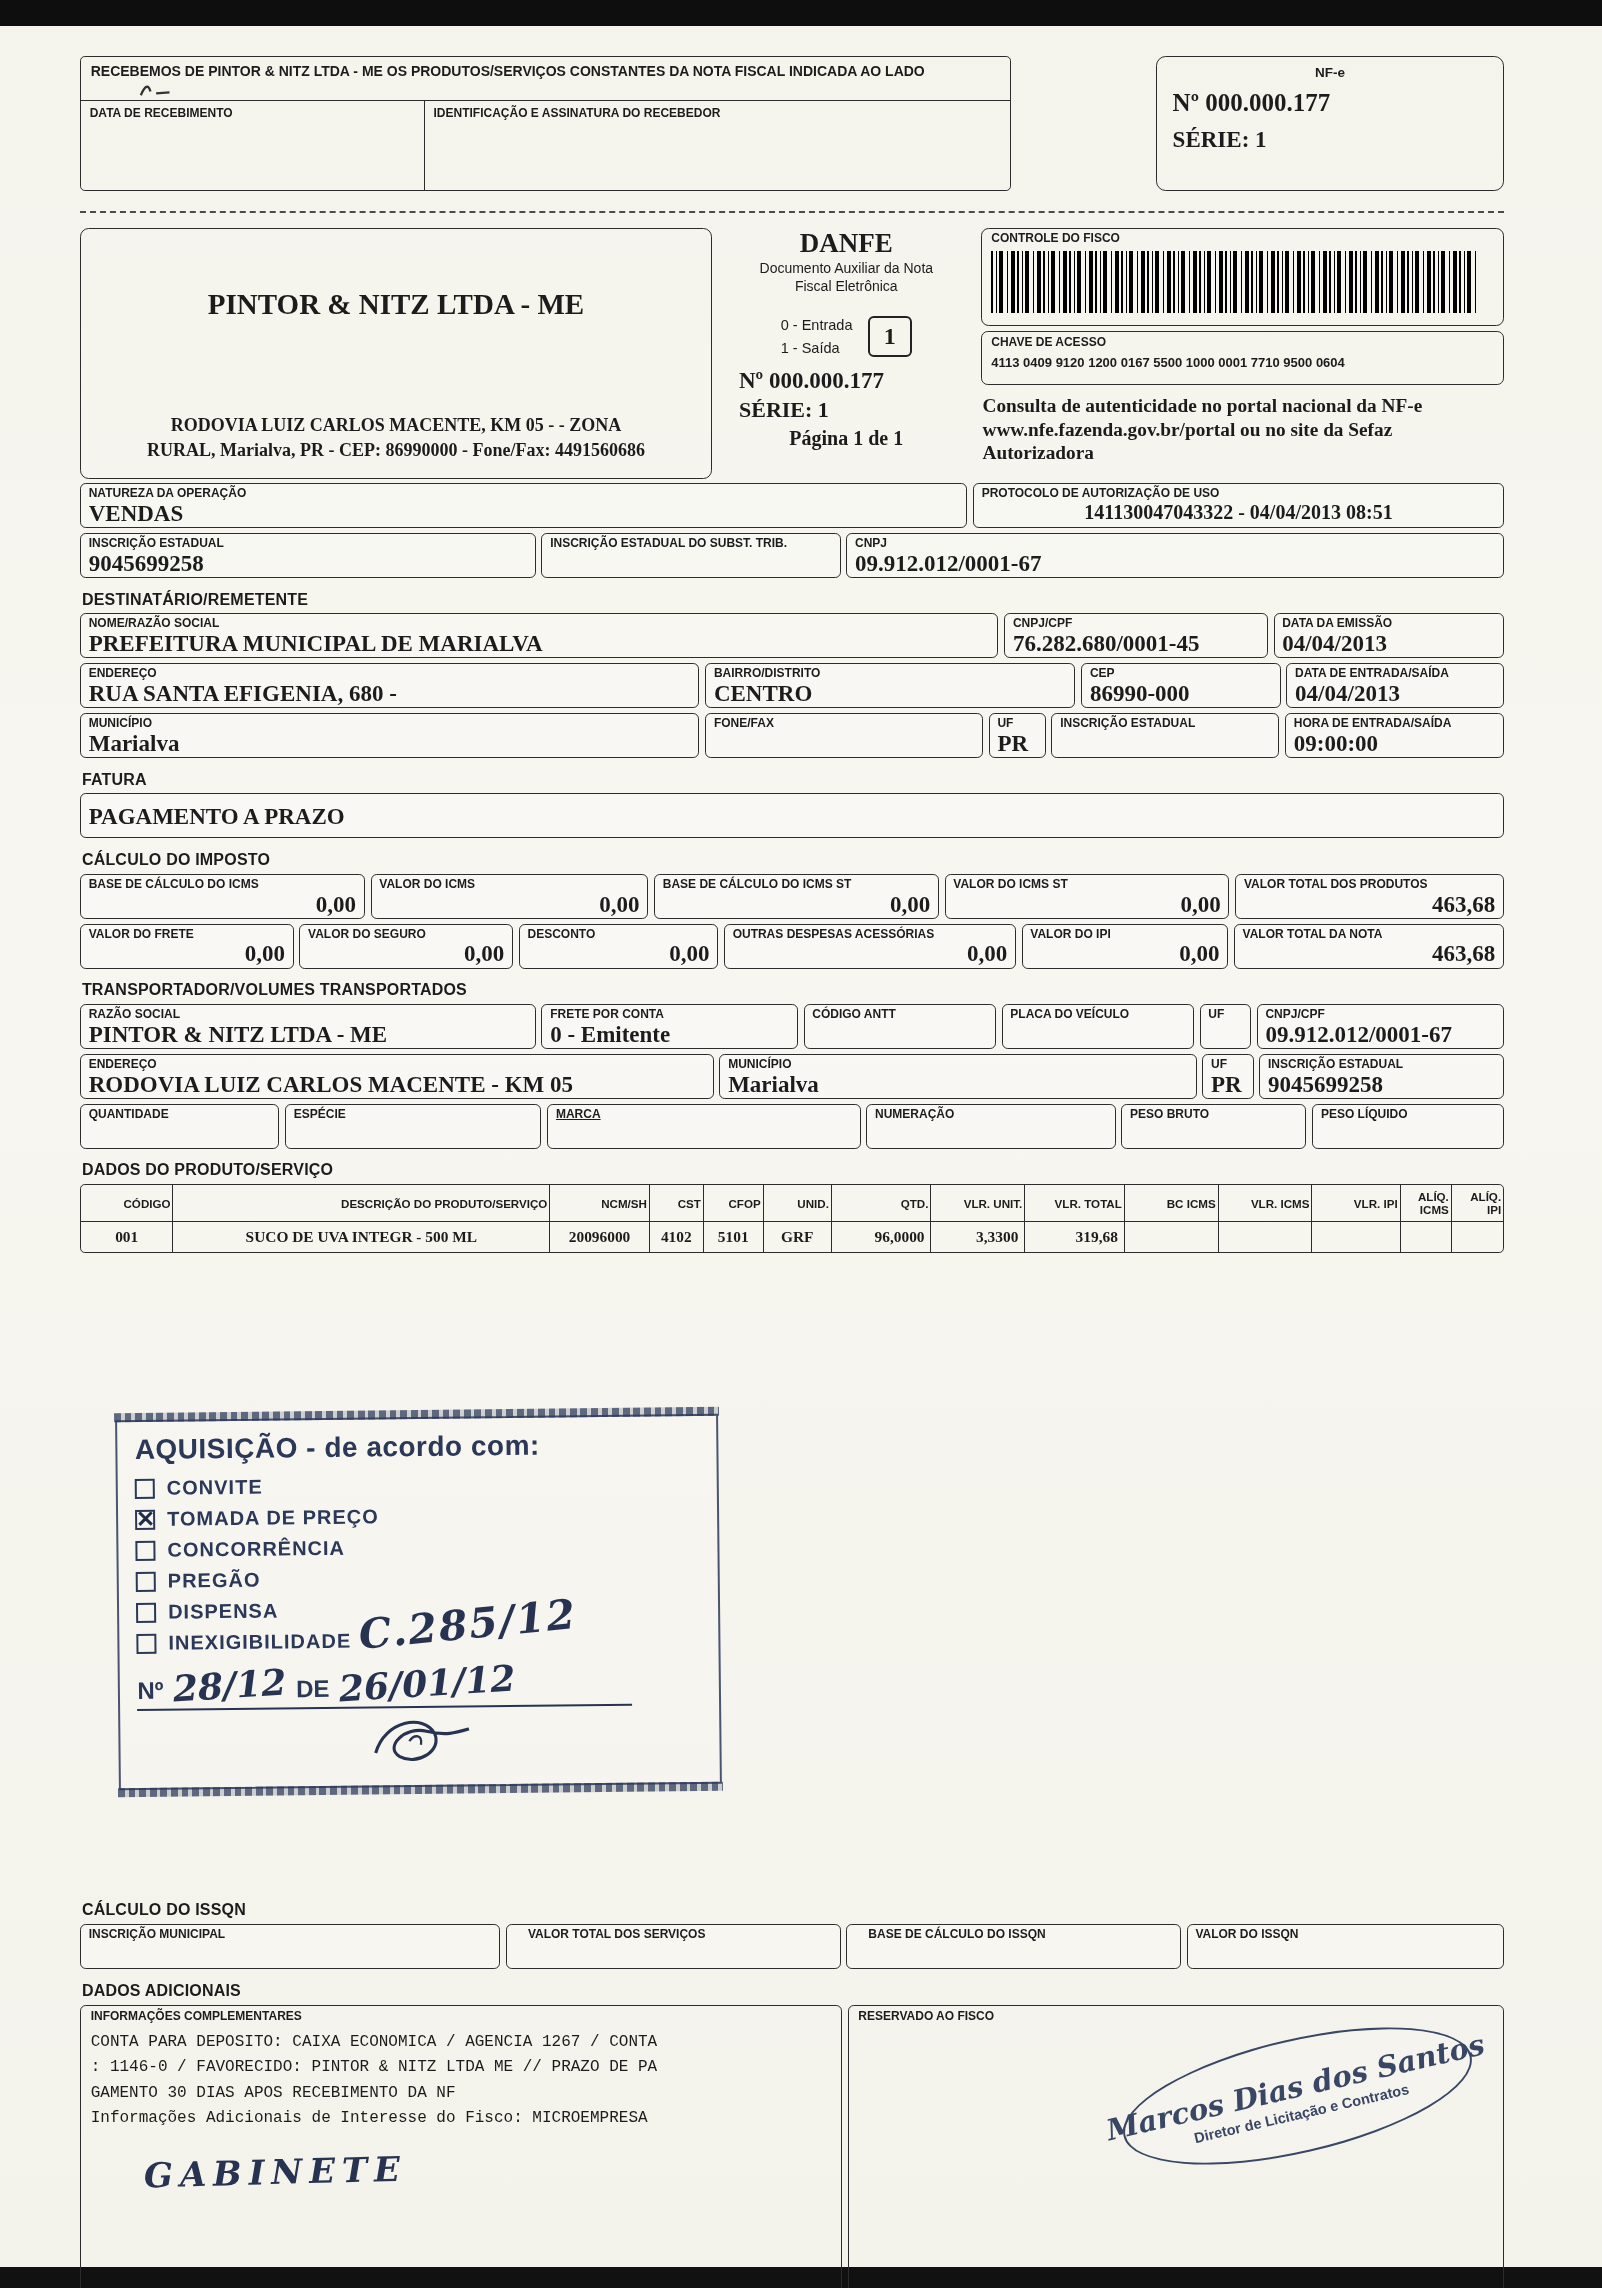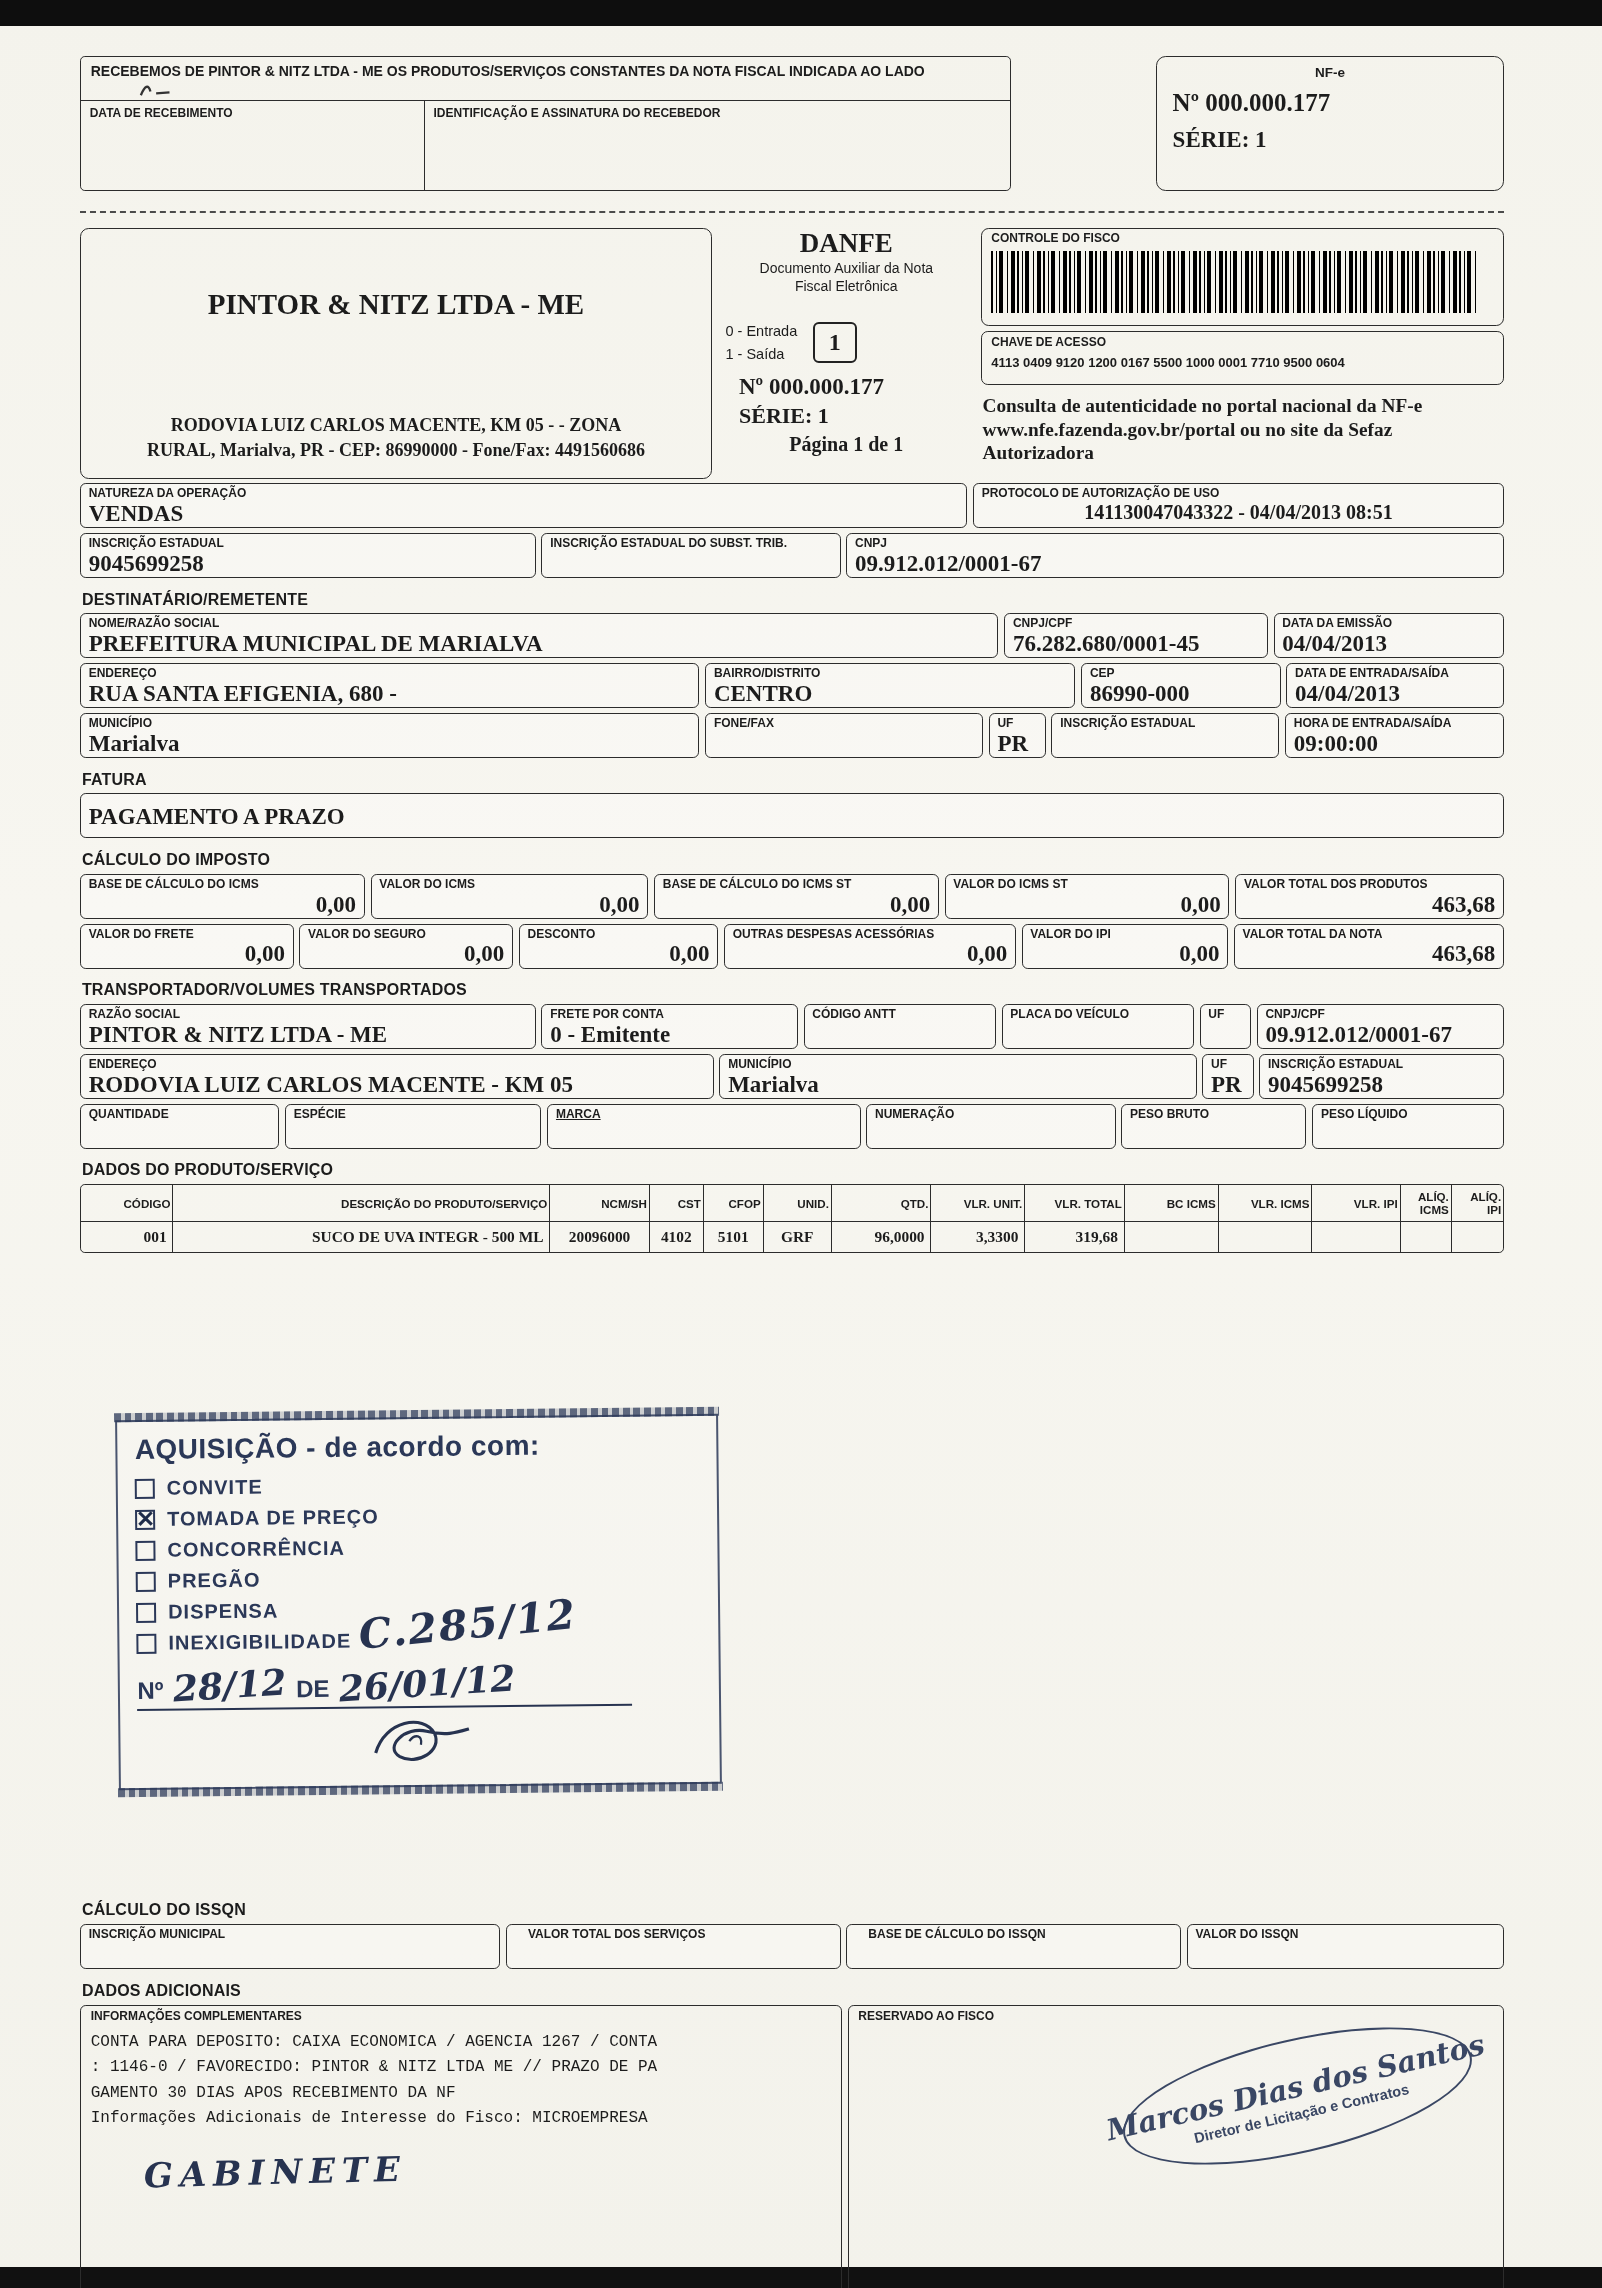--- a/index.html
+++ b/index.html
@@ -39,21 +39,21 @@
   .cutline { border:none; border-top:2.9px dashed #4b4b4b; margin:20px 0 14.5px 0; }
 
   
   .main-head { display:flex; gap:5.8px; height:251px; }
   .emitter-box { width:632px; border:1.9px solid #2c2c2c; border-radius:8.7px; padding:9.7px 21px; display:flex; flex-direction:column; }
   .emitter-name { margin-top:50px; text-align:center; font-family:"Liberation Serif", serif; font-weight:bold; font-size:29px; }
   .emitter-address { margin-top:auto; margin-bottom:5.8px; text-align:center; font-family:"Liberation Serif", serif; font-weight:bold; font-size:18px; line-height:1.35; }
   .danfe-col { width:257px; padding:0 7.7px; text-align:center; }
   .danfe-title { font-family:"Liberation Serif", serif; font-weight:bold; font-size:27px; }
   .danfe-sub { font-size:14px; line-height:1.25; margin-top:1.9px; }
-  .es-wrap { display:flex; align-items:center; gap:15.4px; margin-top:25px; }
+  .es-wrap { display:flex; align-items:center; justify-content:center; gap:15.4px; margin-top:19px; }
   .es-lines { text-align:left; font-size:14.5px; line-height:1.55; }
   .tipo-box { width:44px; height:41px; border:2.9px solid #222; border-radius:5.8px; display:flex; align-items:center; justify-content:center; font-family:"Liberation Serif", serif; font-weight:bold; font-size:24px; }
   .danfe-num { margin-top:8.7px; text-align:left; padding-left:13.5px; font-family:"Liberation Serif", serif; font-weight:bold; font-size:23px; }
   .danfe-serie { text-align:left; padding-left:13.5px; font-family:"Liberation Serif", serif; font-weight:bold; font-size:22px; margin-top:2.9px; }
   .danfe-page { text-align:center; font-family:"Liberation Serif", serif; font-weight:bold; font-size:20px; margin-top:3.9px; }
   .fisco-col { flex:1; }
   .controle-box { border:1.9px solid #2c2c2c; border-radius:7.7px; height:98px; padding:3.9px 9.7px; }
   .barcode { margin-top:4.8px; height:62px; width:97%;
     background-image:repeating-linear-gradient(90deg,#000 0 1.9px,transparent 1.9px 4.8px,#000 4.8px 5.8px,transparent 5.8px 7.7px,#000 7.7px 11.6px,transparent 11.6px 16.4px,#000 16.4px 17.4px,transparent 17.4px 20px,#000 20px 24px,transparent 24px 26px);
   }
@@ -83,21 +83,21 @@
   
   .w-s295 { width:29.5%; } .w-s235 { width:23.5%;padding-left:21px; }
 
   
   .ptable { width:100%; margin-top:4.8px; border-collapse:separate; border-spacing:0; border:1.9px solid #2c2c2c; border-radius:4.8px; table-layout:fixed; }
   .ptable th { border-bottom:1.9px solid #2c2c2c; border-right:1.4px solid #2c2c2c; font-size:11.6px; font-weight:bold; padding:3.9px 1.9px; line-height:1.12; vertical-align:middle; text-align:right; height:37px; }
   .ptable th:last-child { border-right:none; }
   .ptable td { border-right:1.4px solid #2c2c2c; border-bottom:1.4px solid #2c2c2c; font-family:"Liberation Serif", serif; font-weight:bold; font-size:15.4px; padding:4.8px 5.8px; white-space:nowrap; overflow:hidden; height:30px; }
   .ptable td:last-child { border-right:none; }
   .ptable tbody tr:last-child td { border-bottom:none; }
-  .ptable td:nth-child(1), .ptable td:nth-child(2) { text-align:right; }
+  .ptable td:nth-child(1), .ptable td:nth-child(2) { text-align:center; }
   .ptable td:nth-child(3), .ptable td:nth-child(4), .ptable td:nth-child(5), .ptable td:nth-child(6) { text-align:center; }
   .ptable td:nth-child(7), .ptable td:nth-child(8), .ptable td:nth-child(9) { text-align:right; }
 
   
   .stamp { position:relative; width:603px; margin:164px 0 0 37px; border:2.9px solid rgba(43,56,88,.85); padding:11.6px 19.3px 13.5px 17.4px; color:#2b3858; transform:rotate(-.6deg); background:rgba(255,255,255,.15); }
   .stamp::before, .stamp::after { content:""; position:absolute; left:-2.9px; right:-2.9px; height:8.7px; background:repeating-linear-gradient(90deg,rgba(43,56,88,.75) 0 6.8px,rgba(43,56,88,.2) 6.8px 10.6px); }
   .stamp::before { top:-8.7px; } .stamp::after { bottom:-8.7px; }
   .stamp-title { font-size:28px; font-weight:bold; letter-spacing:0.5px; }
   .stamp-items { margin-top:7.7px; }
   .stamp-item { display:flex; align-items:center; gap:11.6px; height:31px; }

